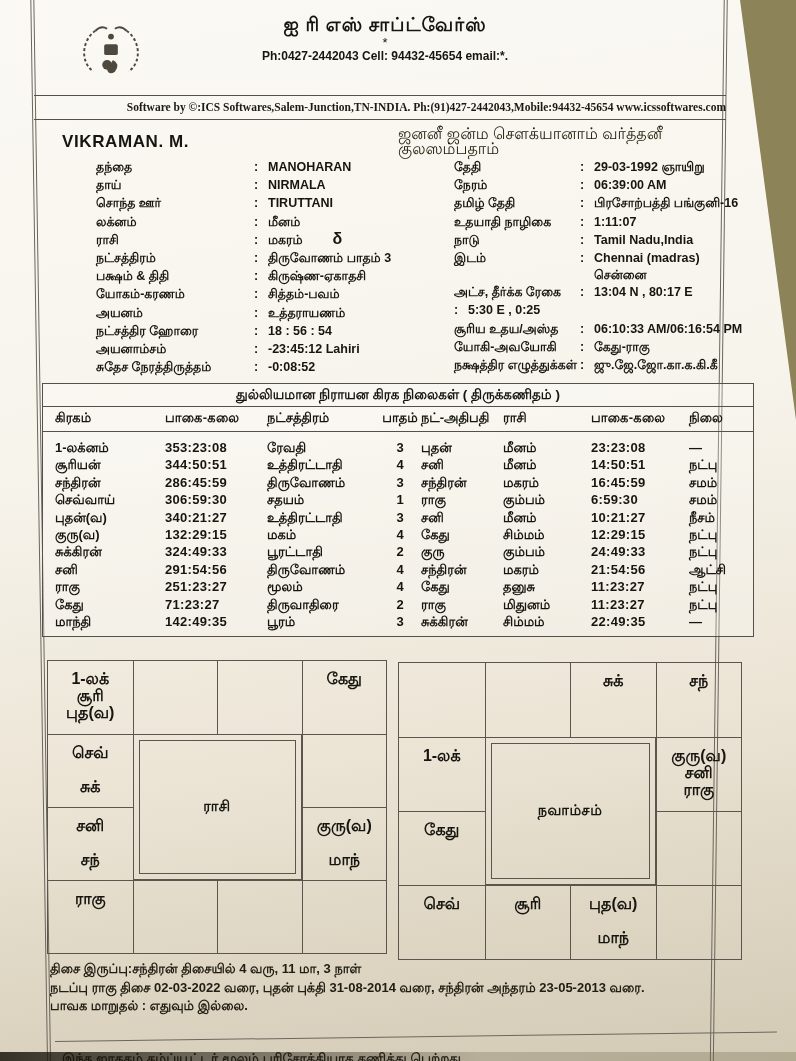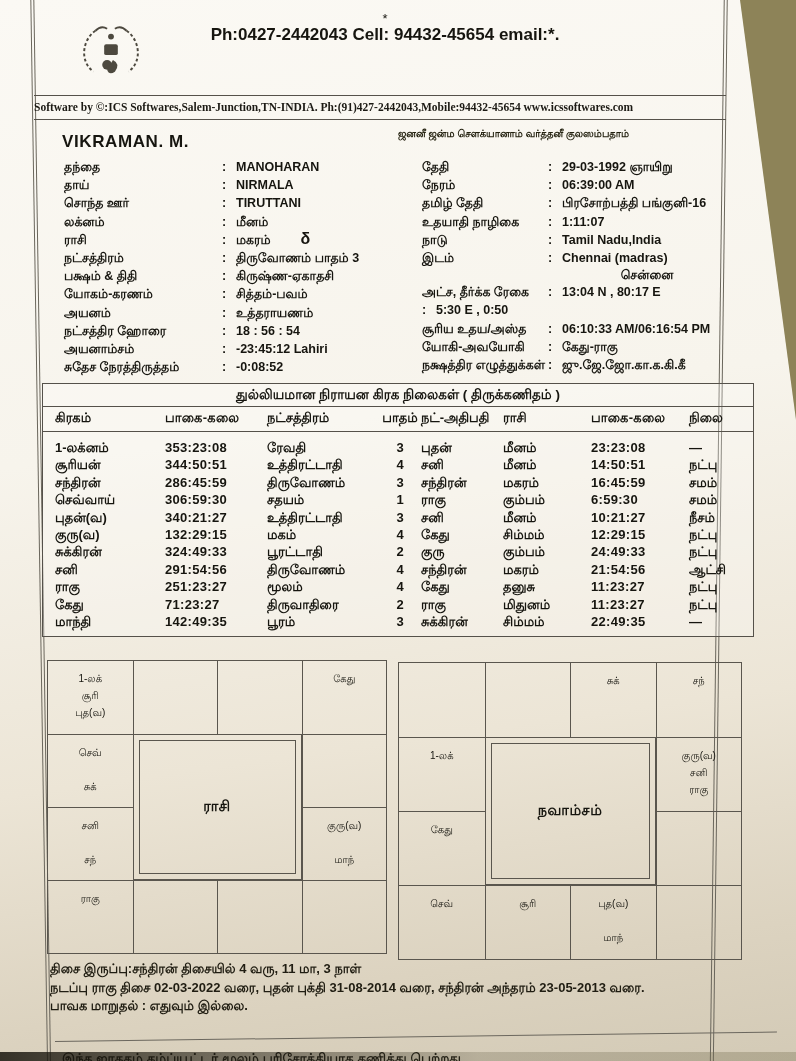--- a/index.html
+++ b/index.html
@@ -18,41 +18,41 @@
   #frame-left{left:30px;transform:rotate(-0.9deg);transform-origin:top center;}
   #frame-right{left:724px;transform:rotate(0.75deg);transform-origin:top center;}
 
   .abs{position:absolute;}
   
   #logo{left:72px;top:18px;width:78px;height:80px;}
   #header-center{left:150px;top:14px;width:470px;text-align:center;}
   .h-title{font-family:"Liberation Serif",serif;font-size:19px;font-weight:700;letter-spacing:1px;}
   .h-star{font-size:13px;line-height:10px;}
   .h-addr{font-size:10.5px;line-height:13px;font-weight:600;margin-top:3px;}
-  .h-phone{font-size:17px;font-weight:600;margin-top:1px;}
+  .h-phone{font-size:12px;font-weight:600;margin-top:1px;}
   #software-strip{
     left:34px;top:95px;width:692px;border-top:1px solid #55514a;border-bottom:1px solid #55514a;
-    text-align:left;font-family:"Liberation Serif",serif;font-size:11.5px;font-weight:600;
+    text-align:right;font-family:"Liberation Serif",serif;font-size:11.5px;font-weight:600;
     padding:5px 0 6px 0;color:#1c1a14;
   }
   #person-name{left:62px;top:132px;font-size:17px;font-weight:700;letter-spacing:0.6px;}
-  #verse{left:398px;top:126px;width:330px;font-size:10px;font-weight:700;line-height:15px;color:#23210f;}
+  #verse{left:398px;top:126px;width:330px;font-size:16px;font-weight:400;line-height:15px;color:#23210f;}
 
   
   #details{left:64px;top:158px;width:668px;font-size:12.5px;}
-  .dcol{position:absolute;top:0;}
+  .dcol{position:absolute;top:0;margin-left:32px;}
   #dcol-left{left:0;width:352px;}
   #dcol-right{left:358px;width:310px;}
   .ditem{display:flex;line-height:18.2px;}
   .dlabel{font-weight:600;}
   #dcol-left .dlabel{width:158px;}
   #dcol-right .dlabel{width:126px;}
   .dcolon{width:14px;font-weight:700;text-align:left;}
   .dvalue{font-weight:700;flex:1;}
-  .dvalue2{font-weight:700;margin-left:140px;line-height:16px;text-align:center;}
+  .dvalue2{font-weight:700;margin-left:140px;line-height:16px;}
   .dsuffix{font-size:16px;margin-left:30px;line-height:14px;}
 
   
   #table-box{
     left:42px;top:383px;width:710px;border:1px solid #55514a;background:rgba(255,255,255,0.25);
   }
   #table-title{text-align:center;font-size:13.5px;font-weight:700;padding:3px 0 2px 0;}
   .tline{border-top:1px solid #55514a;}
   .trow{display:grid;grid-template-columns:110px 102px 112px 42px 82px 88px 98px 62px;padding-left:12px;}
   .trow.head{padding-top:3px;padding-bottom:4px;font-weight:700;font-size:13px;}
@@ -65,21 +65,21 @@
   .tc.c2,.tc.c4,.tc.c5,.tc.c7{font-weight:600;}
 
   
   .sichart{
     display:grid;grid-template-columns:repeat(4,1fr);grid-template-rows:repeat(4,1fr);
     border:1.5px solid #5a564e;
   }
   #rasi-chart{left:47px;top:660px;width:338px;height:292px;}
   #nav-chart{left:398px;top:662px;width:342px;height:296px;}
   .sicell{border-top:1px solid #5a564e;border-left:1px solid #5a564e;
-    text-align:center;font-size:10px;font-weight:400;padding-top:9px;}
+    text-align:center;font-size:16px;font-weight:700;padding-top:9px;}
   .sicell.r1{border-top:none;}
   .sicell.c1{border-left:none;}
   .sicell .l{min-height:17px;line-height:17px;}
   .sicenter{
     grid-area:2/2/4/4;border:1px solid #5a564e;position:relative;
   }
   .sicenter .inner{
     position:absolute;left:5px;top:5px;right:5px;bottom:5px;border:1px solid #5a564e;
     display:flex;align-items:center;justify-content:center;
     font-size:14.5px;font-weight:700;letter-spacing:0.5px;
@@ -112,20 +112,21 @@
       <g fill="#4d493f">
         <rect x="33" y="26" width="14" height="11" rx="2"></rect>
         <circle cx="36" cy="47" r="5"></circle>
         <path d="M42 42 q8 4 2 12 q-6 4 -8 -2"></path>
         <circle cx="40" cy="18" r="3"></circle>
       </g>
     </svg>
   </div>
 
   <div id="header-center" class="abs">
+    <div class="h-title">ஐ ரி எஸ் சாப்ட்வேர்ஸ்</div>
     <div class="h-star">*</div>
     <div class="h-phone">Ph:0427-2442043 Cell: 94432-45654 email:*.</div>
   </div>
 
   <div id="software-strip" class="abs">Software by ©:ICS Softwares,Salem-Junction,TN-INDIA. Ph:(91)427-2442043,Mobile:94432-45654 www.icssoftwares.com</div>
 
   <div id="person-name" class="abs">VIKRAMAN. M.</div>
   <div id="verse" class="abs">
     <div>ஜனனீ ஜன்ம சௌக்யானாம் வர்த்தனீ குலஸம்பதாம்</div>
   </div>
@@ -225,21 +226,21 @@
           <span class="dvalue">Chennai (madras)</span>
         </div>
         <div class="dvalue2">சென்னை</div>
         <div class="ditem">
           <span class="dlabel">அட்ச, தீர்க்க ரேகை</span>
           <span class="dcolon">:</span>
           <span class="dvalue">13:04 N , 80:17 E</span>
         </div>
         <div class="ditem">
           <span class="dcolon">:</span>
-          <span class="dvalue">5:30 E , 0:50</span>
+          <span class="dvalue">5:30 E , 0:25</span>
         </div>
         <div class="ditem">
           <span class="dlabel">சூரிய உதய/அஸ்த</span>
           <span class="dcolon">:</span>
           <span class="dvalue">06:10:33 AM/06:16:54 PM</span>
         </div>
         <div class="ditem">
           <span class="dlabel">யோகி-அவயோகி</span>
           <span class="dcolon">:</span>
           <span class="dvalue">கேது-ராகு</span>

